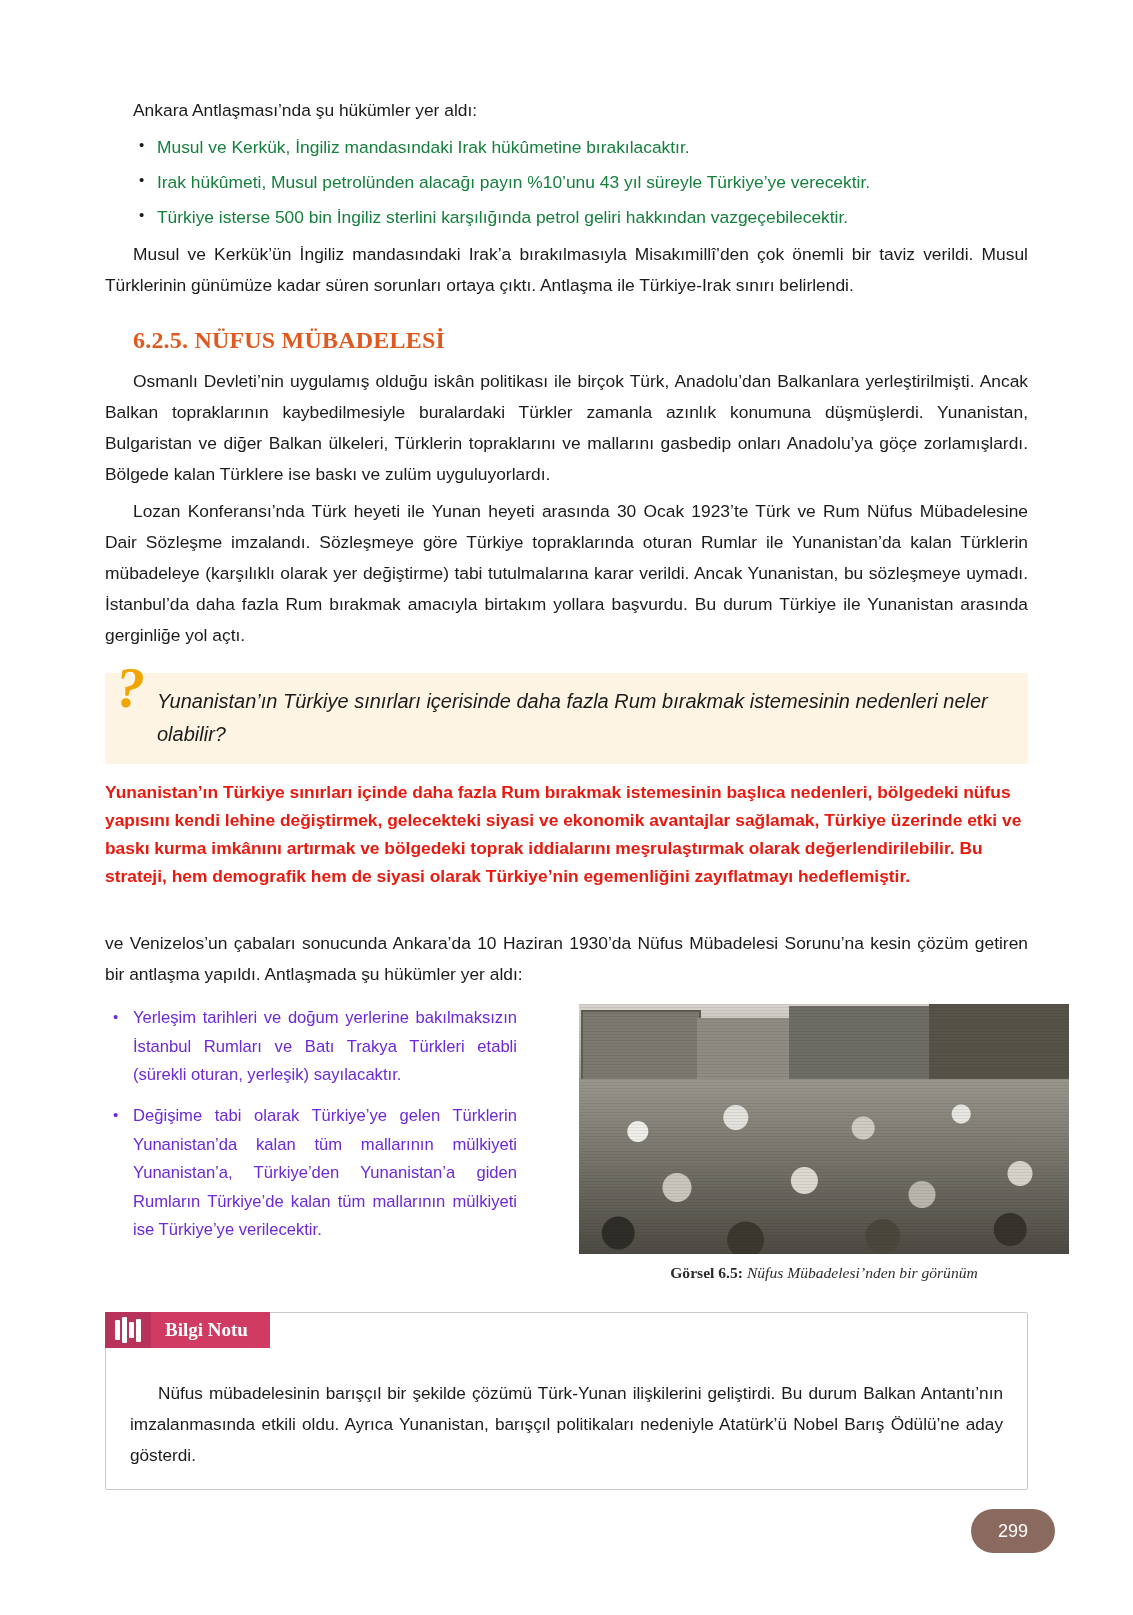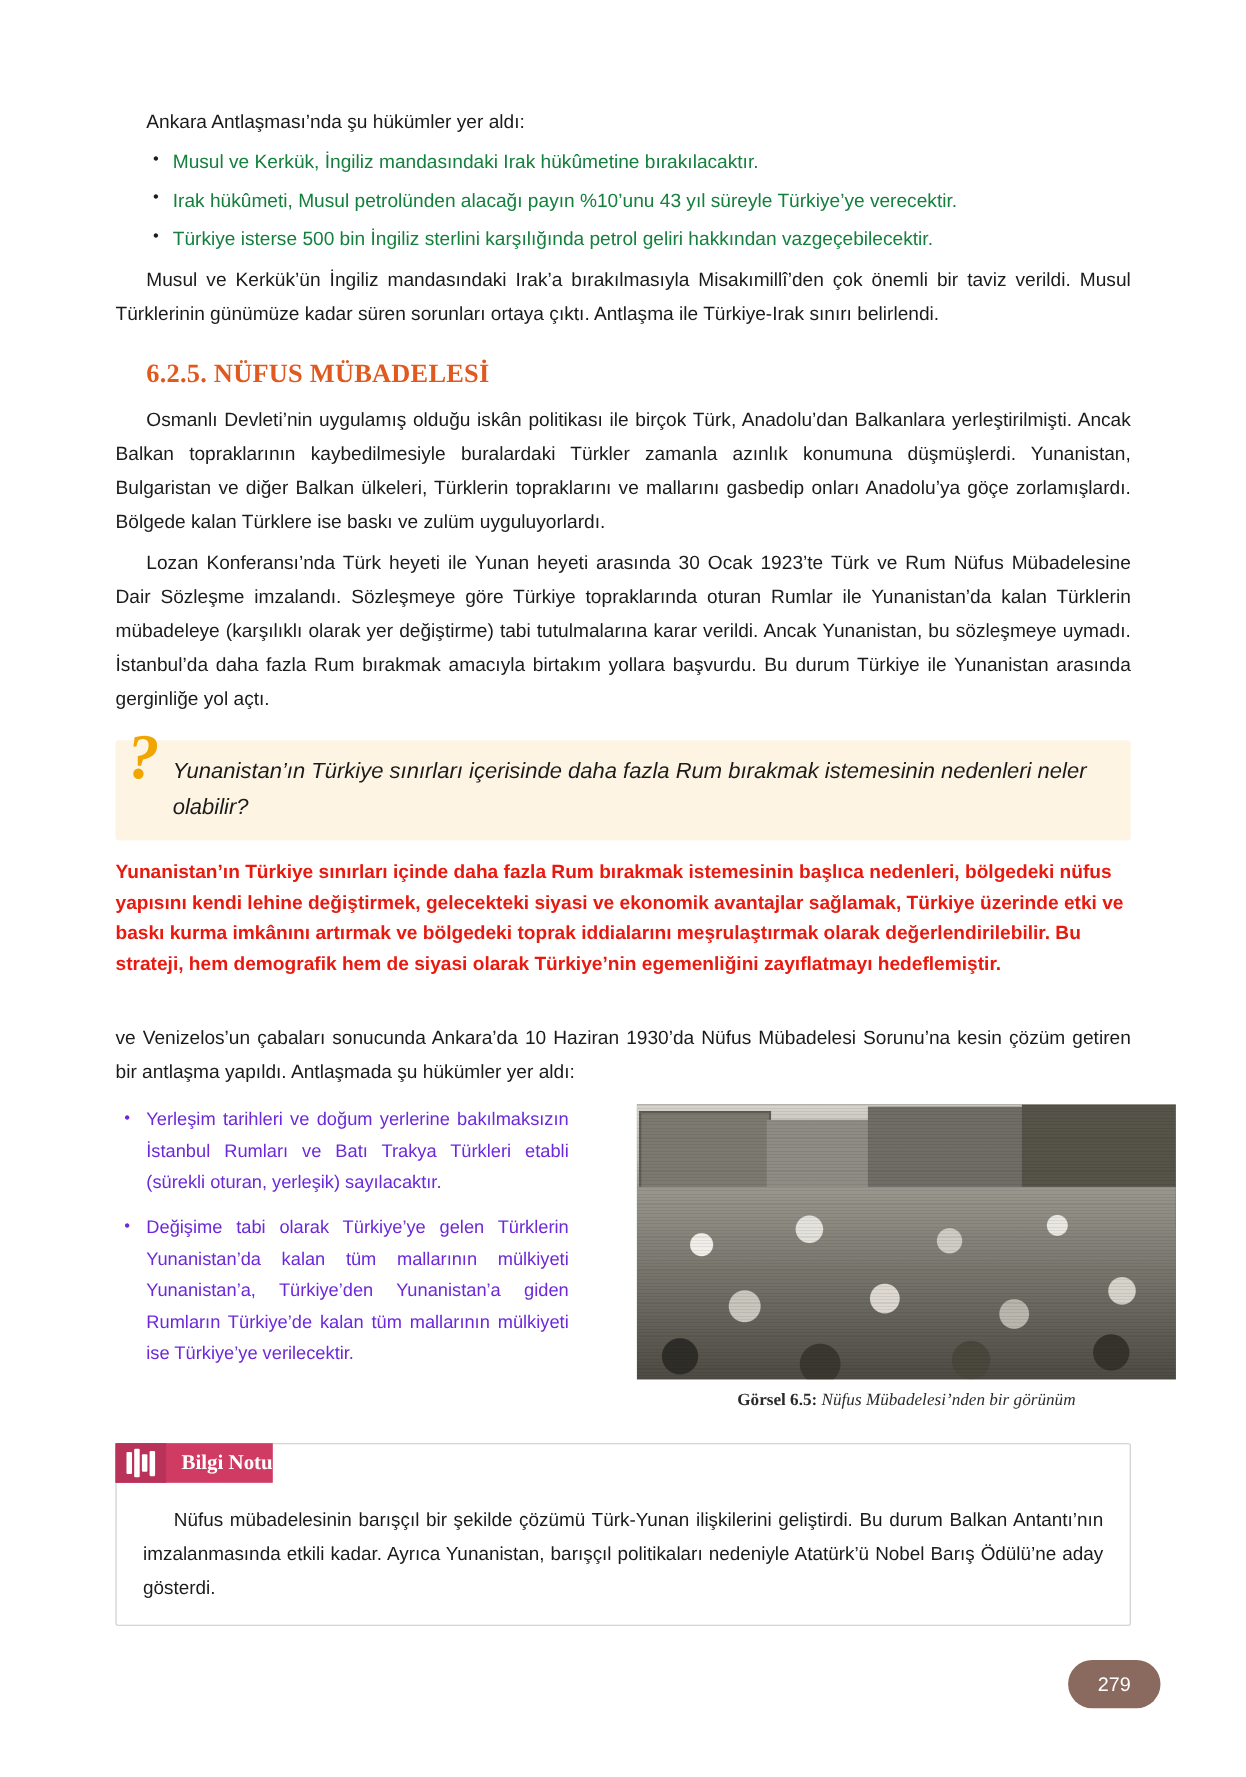--- a/index.html
+++ b/index.html
@@ -226,21 +226,22 @@
     border: 1px solid #c9c9c9;
     border-radius: 2px;
     padding: 0 0 18px 0;
     position: relative;
   }
   .note-header {
     display: inline-flex;
     align-items: center;
     background: #cf3b63;
     height: 36px;
-    margin: -1px 0 2px -1px;
+    padding-right: 22px;
+    margin: -1px 0 14px -1px;
   }
   .note-badge {
     width: 46px;
     height: 36px;
     background: #b8325a;
     display: flex;
     align-items: center;
     justify-content: center;
     gap: 2px;
   }
@@ -343,17 +344,17 @@
   <div class="note-wrap">
     <div class="note-header">
       <div class="note-badge">
         <span></span>
           <span></span>
           <span></span>
           <span></span>
       </div>
       <div class="note-title">Bilgi Notu</div>
     </div>
-    <div class="note-body">Nüfus mübadelesinin barışçıl bir şekilde çözümü Türk-Yunan ilişkilerini geliştirdi. Bu durum Balkan Antantı’nın imzalanmasında etkili kadar. Ayrıca Yunanistan, barışçıl politikaları nedeniyle Atatürk’ü Nobel Barış Ödülü’ne aday gösterdi.</div>
+    <div class="note-body">Nüfus mübadelesinin barışçıl bir şekilde çözümü Türk-Yunan ilişkilerini geliştirdi. Bu durum Balkan Antantı’nın imzalanmasında etkili oldu. Ayrıca Yunanistan, barışçıl politikaları nedeniyle Atatürk’ü Nobel Barış Ödülü’ne aday gösterdi.</div>
   </div>
 
-  <div class="page-number">279</div>
+  <div class="page-number">299</div>
 </div>
 
 </body></html>

